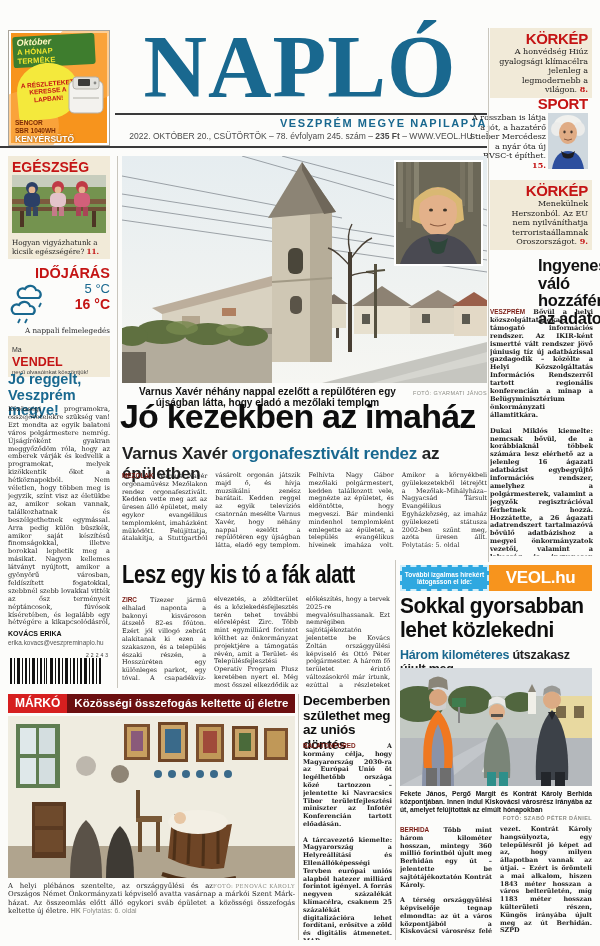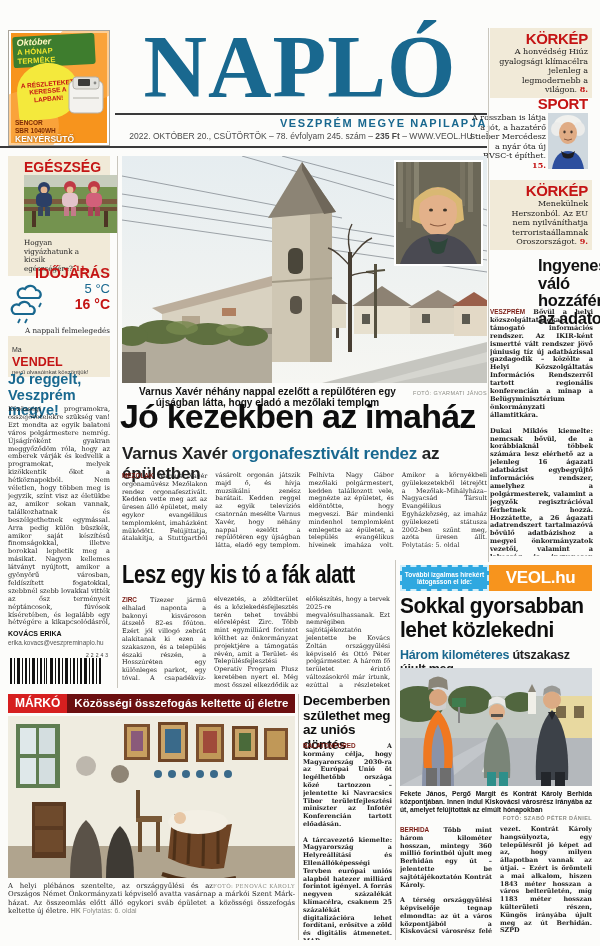--- a/index.html
+++ b/index.html
@@ -45,21 +45,21 @@
   .sportbox{left:468px;top:96px;width:120px;}
   .sport-row{display:flex;gap:2px;margin-top:1px;}
   .data-art-title{left:490px;top:257px;width:103px;font-weight:800;font-size:16.5px;line-height:17.5px;color:#111;letter-spacing:-.3px;margin-left:48px;}
   .data-art-body{left:490px;top:308px;width:103px;height:248px;font-size:6.6px;line-height:7.9px;color:#222;}
   .lead{font-weight:bold;color:#7a1c14;font-family:"Liberation Sans",sans-serif;font-size:6.4px;}
   .pre{white-space:pre-line;font-weight:bold;}
   .sign{font-weight:bold;}
   .more{display:block;text-align:right;color:#333;margin-top:1px;}
 
   
-  .health{left:8px;top:156px;width:102px;padding:3px 16px;background:#f1ead8;box-sizing:border-box;}
+  .health{left:8px;top:156px;width:102px;padding:3px 4px;background:#f1ead8;box-sizing:border-box;}
   .health-sec{font-weight:bold;font-size:14px;color:#c41414;line-height:16px;}
   .health-cap{font-size:7.2px;line-height:8.6px;margin-top:2px;color:#1c1c1c;}
   .weather{left:8px;top:266px;width:102px;}
   .weather-sec{font-weight:bold;font-size:14.5px;color:#c41414;text-align:right;line-height:15px;}
   .temp-low{font-weight:normal;font-size:13px;color:#19688f;text-align:right;line-height:15px;}
   .temp-high{font-weight:bold;font-size:14px;color:#c41414;text-align:right;line-height:16px;}
   .weather-note{font-size:7.2px;line-height:8.6px;text-align:right;margin-top:2px;color:#1c1c1c;}
   .nameday{left:8px;top:336px;width:102px;background:#f1ead8;padding:2px 4px;box-sizing:border-box;}
   .nameday-label{font-size:7px;color:#333;}
   .nameday-name{font-weight:bold;font-size:12.5px;color:#c41414;line-height:13px;}

